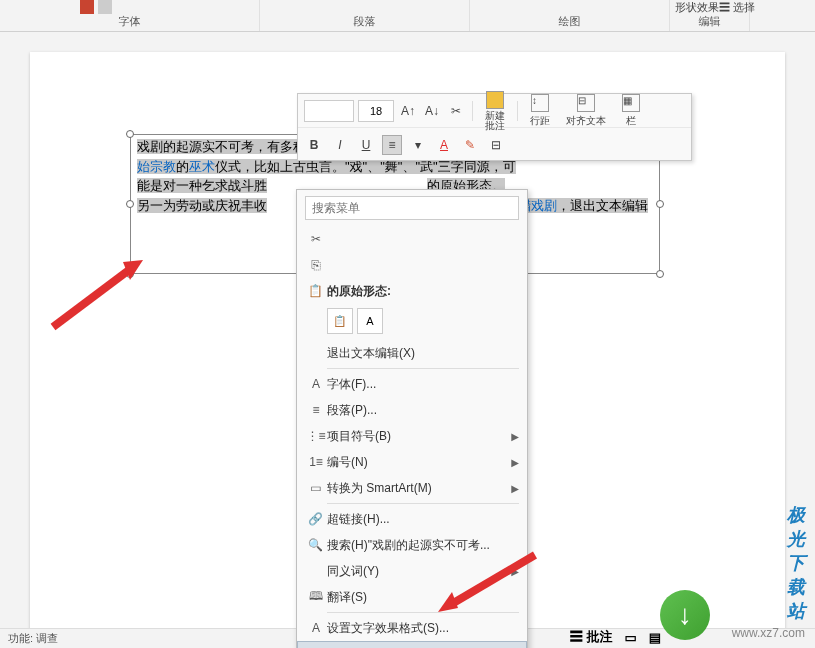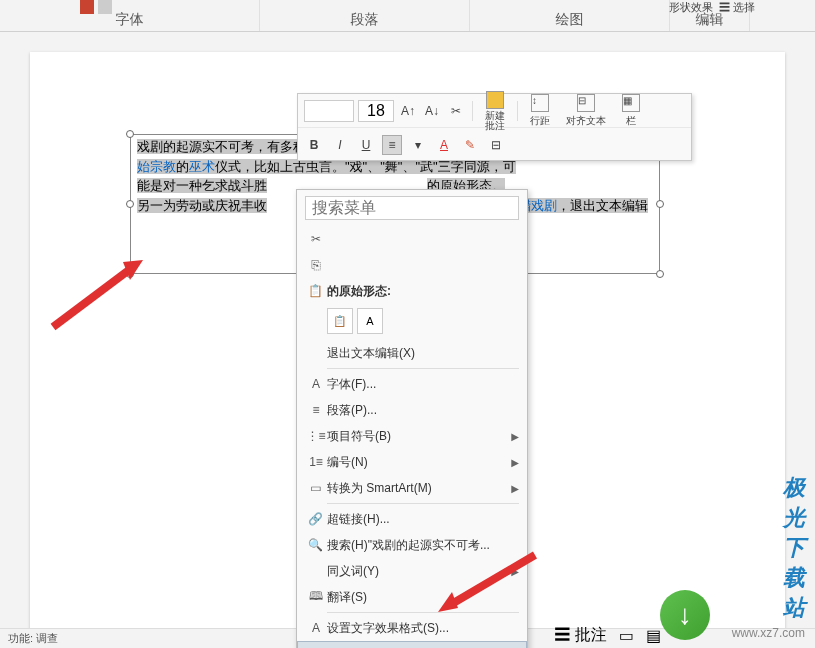--- a/index.html
+++ b/index.html
@@ -1,19 +1,19 @@
 <!DOCTYPE html>
 <html><head>
 <meta charset="utf-8">
 <style>
 * { margin: 0; padding: 0; box-sizing: border-box; font-family: "Microsoft YaHei", Arial, sans-serif; }
 body { background: #f3f3f3; width: 815px; height: 648px; overflow: hidden; position: relative; }
 
 .ribbon-bar { background: #f3f3f3; border-bottom: 1px solid #d0d0d0; height: 32px; display: flex; }
-.ribbon-group { display: flex; flex-direction: column; align-items: center; border-right: 1px solid #e0e0e0; padding: 0 20px; font-size: 14px; color: #555; justify-content: flex-end; padding-bottom: 2px; }
+.ribbon-group { display: flex; flex-direction: column; align-items: center; border-right: 1px solid #e0e0e0; padding: 0 20px; font-size: 11px; color: #555; justify-content: flex-end; padding-bottom: 2px; }
 .ribbon-group.g1 { width: 260px; }
 .ribbon-group.g2 { width: 210px; }
 .ribbon-group.g3 { width: 200px; }
 .ribbon-group.g4 { width: 80px; }
 
 .top-icons { position: absolute; top: 0; height: 14px; display: flex; gap: 4px; }
 .mini-icon { width: 14px; height: 14px; background: #888; }
 .mini-icon.red { background: #c84430; }
 .mini-icon.gray { background: #ccc; }
 
@@ -33,50 +33,50 @@
 .rotate-handle::before { content: "↻"; color: #666; font-size: 14px; }
 
 .textbox { border: 1px solid #888; padding: 2px 6px; font-size: 13px; line-height: 1.5; background: white; height: 100%; }
 .textbox .highlighted { background: #c8c8c8; margin-top: 43px; }
 .textbox .link { color: #0563c1; }
 
 .mini-toolbar { position: absolute; left: 297px; top: 93px; width: 395px; height: 68px; background: #f9f9f9; border: 1px solid #c8c8c8; box-shadow: 2px 2px 4px rgba(0,0,0,0.15); z-index: 5; }
 .mt-row1 { display: flex; align-items: center; padding: 4px 6px; gap: 4px; border-bottom: 1px solid #e8e8e8; height: 34px; }
 .mt-row2 { display: flex; align-items: center; padding: 4px 6px; gap: 6px; height: 34px; }
 .font-combo { width: 50px; height: 22px; border: 1px solid #ccc; background: white; font-size: 11px; padding: 0 2px; }
-.size-combo { width: 36px; height: 22px; border: 1px solid #ccc; background: white; font-size: 16px; text-align: center; }
+.size-combo { width: 36px; height: 22px; border: 1px solid #ccc; background: white; font-size: 11px; text-align: center; }
 .mt-btn { width: 20px; height: 20px; display: flex; align-items: center; justify-content: center; font-size: 12px; color: #444; cursor: pointer; }
 .mt-sep { width: 1px; height: 20px; background: #ddd; margin: 0 2px; }
 .mt-large { display: flex; flex-direction: column; align-items: center; font-size: 10px; color: #444; padding: 0 6px; gap: 2px; }
 .mt-large-icon { width: 18px; height: 18px; border: 1px solid #999; }
 
 .context-menu { position: absolute; left: 296px; top: 189px; width: 232px; background: #f9f9f9; border: 1px solid #bfbfbf; box-shadow: 2px 2px 6px rgba(0,0,0,0.2); z-index: 10; font-size: 12px; }
 .cm-search { margin: 6px 8px; }
-.cm-search input { width: 100%; height: 24px; border: 1px solid #ccc; padding: 0 6px; font-size: 16px; }
+.cm-search input { width: 100%; height: 24px; border: 1px solid #ccc; padding: 0 6px; font-size: 12px; }
 .cm-item { display: flex; align-items: center; height: 26px; padding: 0 8px; cursor: pointer; }
 .cm-item.highlighted { background: #d8e0e8; border: 1px solid #a8b8c8; }
 .cm-icon { width: 22px; height: 18px; display: flex; align-items: center; justify-content: center; font-size: 12px; color: #555; }
 .cm-label { flex: 1; color: #333; }
 .cm-arrow { font-size: 10px; color: #666; }
 .cm-sep { height: 1px; background: #ddd; margin: 2px 8px 2px 30px; }
 .paste-opts { display: flex; gap: 4px; padding: 4px 8px 6px 30px; }
 .paste-opt { width: 26px; height: 26px; border: 1px solid #ccc; background: white; display: flex; align-items: center; justify-content: center; font-size: 11px; }
 
 .red-arrow { position: absolute; z-index: 8; }
 .arrow-svg { width: 100%; height: 100%; }
 
 .watermark { position: absolute; right: 0; bottom: 0; z-index: 20; }
 .wm-circle { width: 50px; height: 50px; border-radius: 50%; background: linear-gradient(135deg, #5fc050, #3fa030); position: absolute; right: 105px; bottom: 8px; display: flex; align-items: center; justify-content: center; }
 .wm-circle::before { content: "↓"; color: white; font-size: 28px; font-weight: bold; }
-.wm-text { position: absolute; right: 10px; bottom: 25px; font-size: 22px; font-weight: bold; color: #2080c0; font-style: italic; }
+.wm-text { position: absolute; right: 10px; bottom: 25px; font-size: 18px; font-weight: bold; color: #2080c0; font-style: italic; }
 .wm-url { position: absolute; right: 10px; bottom: 8px; font-size: 12px; color: #888; }
 
 .status-bar { position: absolute; bottom: 0; left: 0; right: 0; height: 20px; background: #f3f3f3; border-top: 1px solid #ddd; display: flex; align-items: center; font-size: 11px; color: #555; padding: 0 8px; }
 .status-right { position: absolute; right: 150px; bottom: 2px; display: flex; gap: 4px; align-items: center; }
-.status-btn { padding: 0 4px; font-size: 16px; }
+.status-btn { padding: 0 4px; font-size: 13px; font-weight: bold; }
 </style>
 </head>
 <body>
 
 <div class="ribbon-bar">
   <div class="ribbon-group g1">
     <div class="top-icons" style="left:80px;">
       <div class="mini-icon red"></div>
       <div class="mini-icon gray"></div>
     </div>
@@ -86,21 +86,21 @@
     <span>段落</span>
   </div>
   <div class="ribbon-group g3">
     <span>绘图</span>
   </div>
   <div class="ribbon-group g4">
     <span>编辑</span>
   </div>
 </div>
 
-<div style="position:absolute; right:60px; top:0; font-size:11px; color:#444; display:flex; gap:6px;">
+<div style="position:absolute; right:60px; top:0; font-size:11px; color:#444; display:flex; gap:0;">
   <span>形状效果</span>
   <span>☰ <span>选择</span></span>
 </div>
 
 <div class="doc-area">
 
   <div class="textbox-container">
     <div class="rotate-handle"></div>
     <div class="sel-handle h-tl"></div>
     <div class="sel-handle h-tm"></div>

